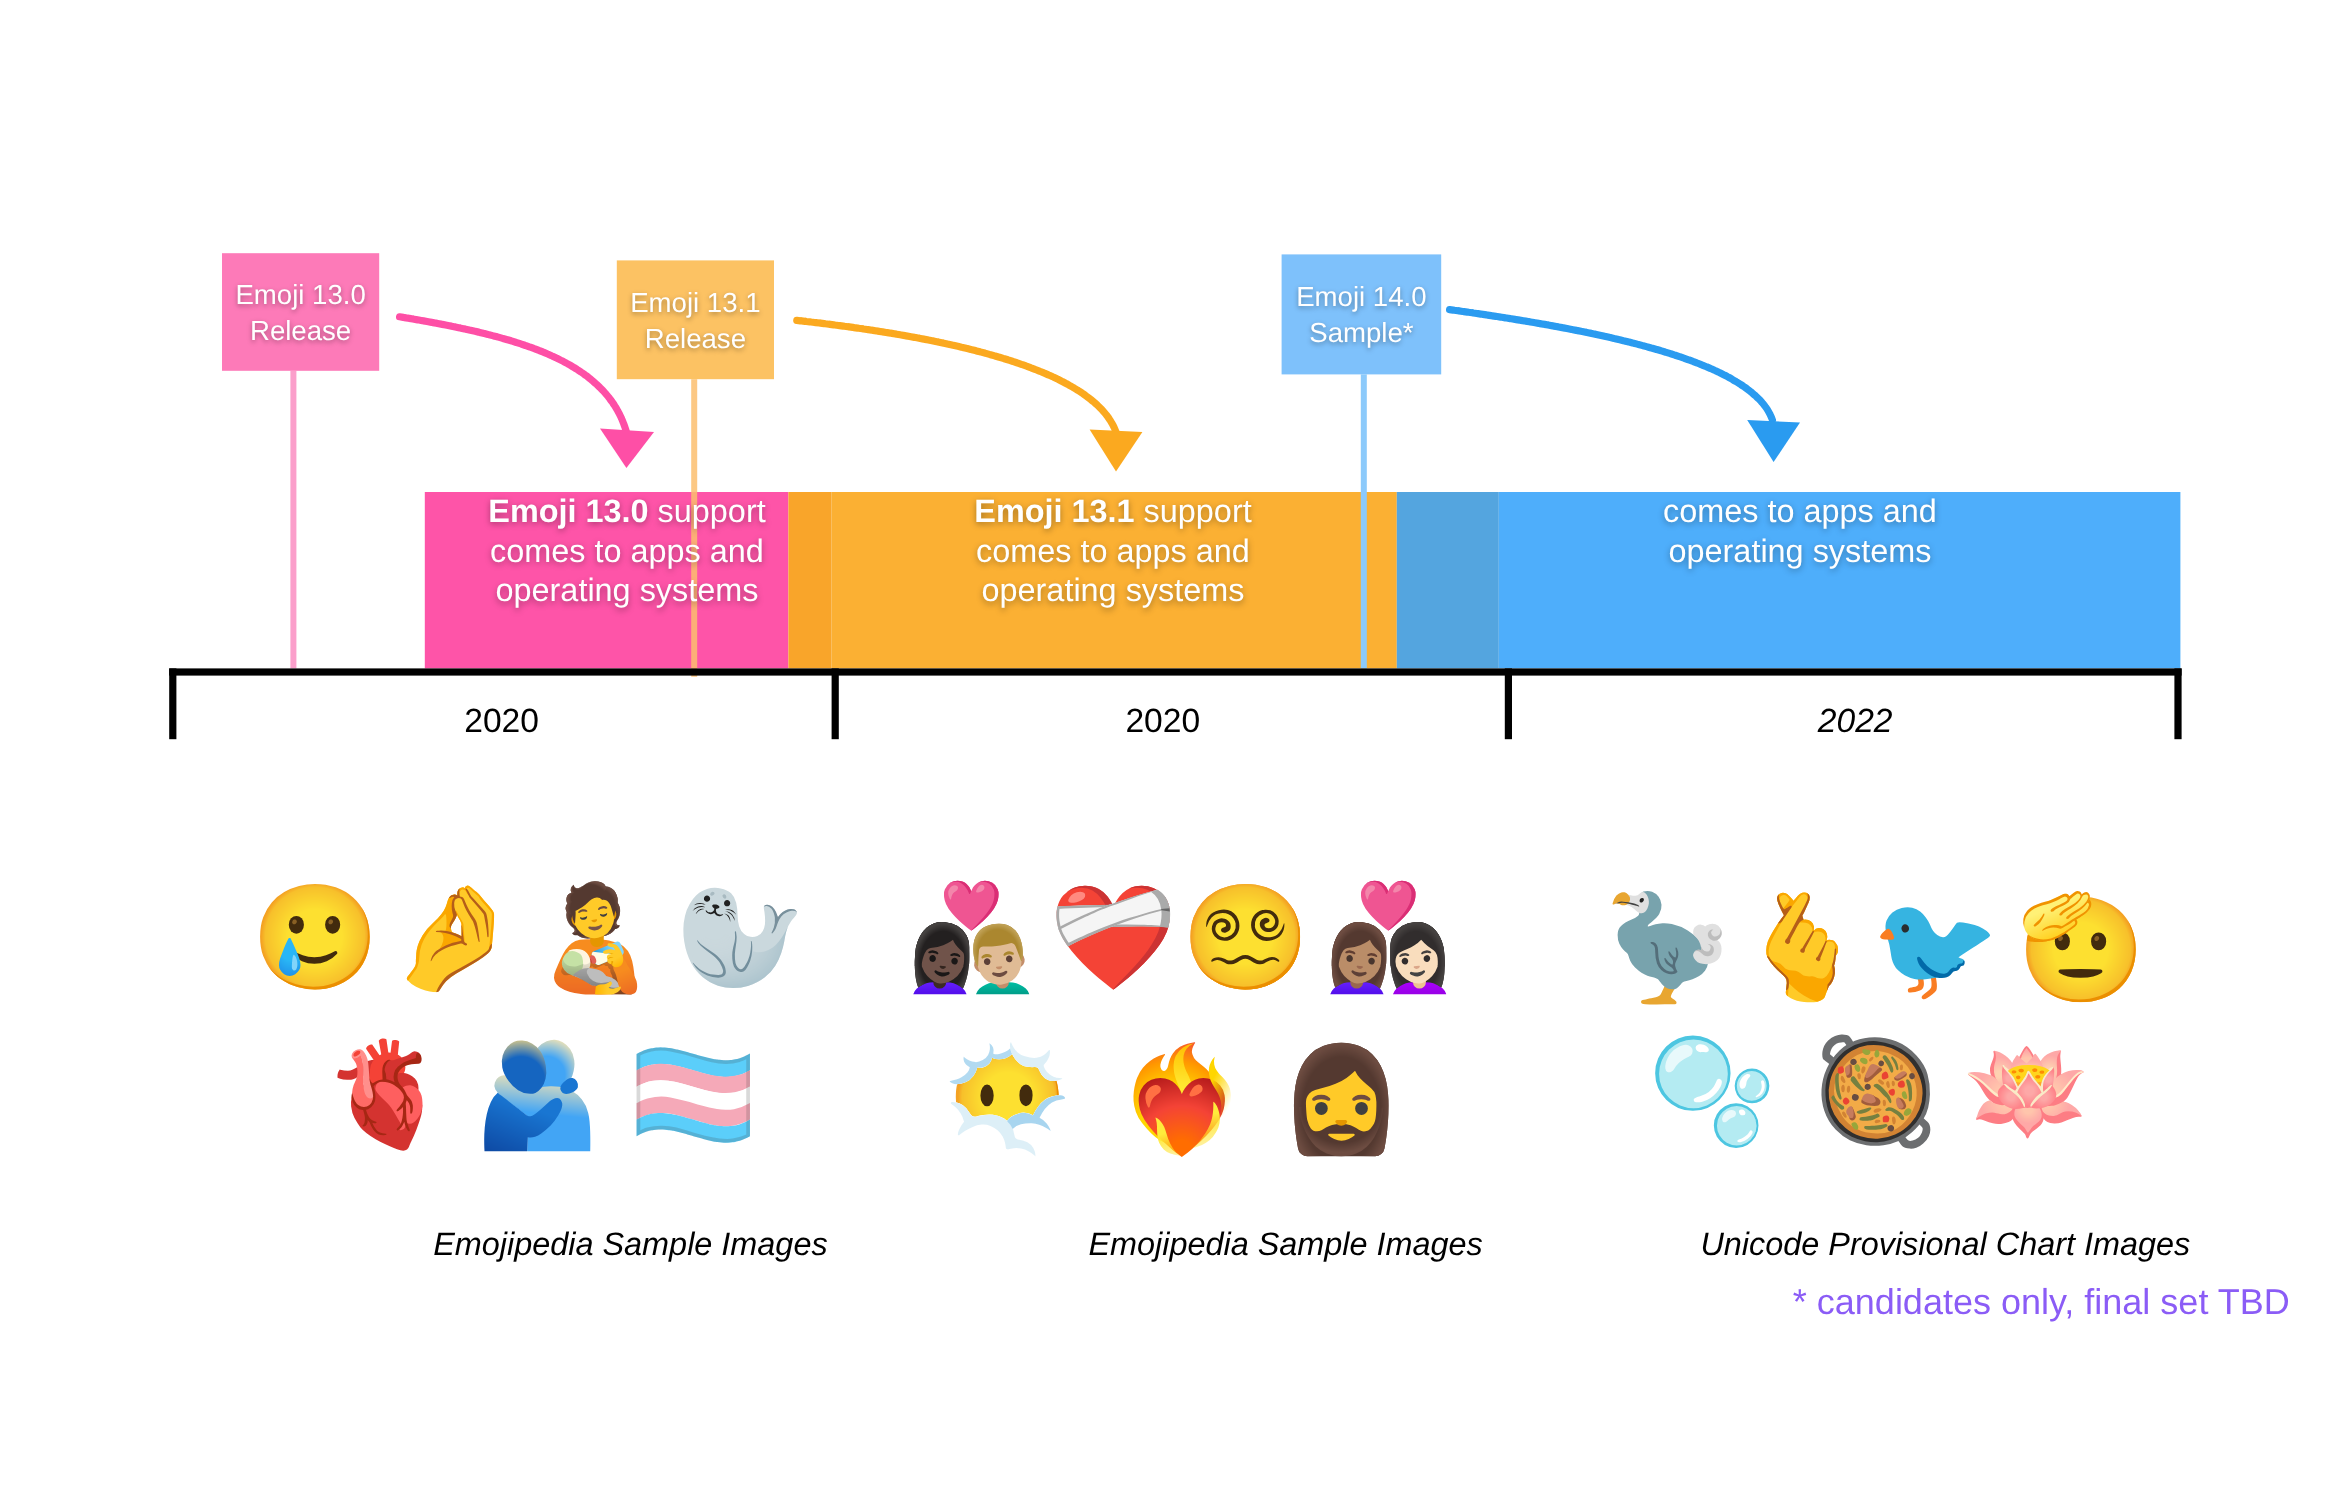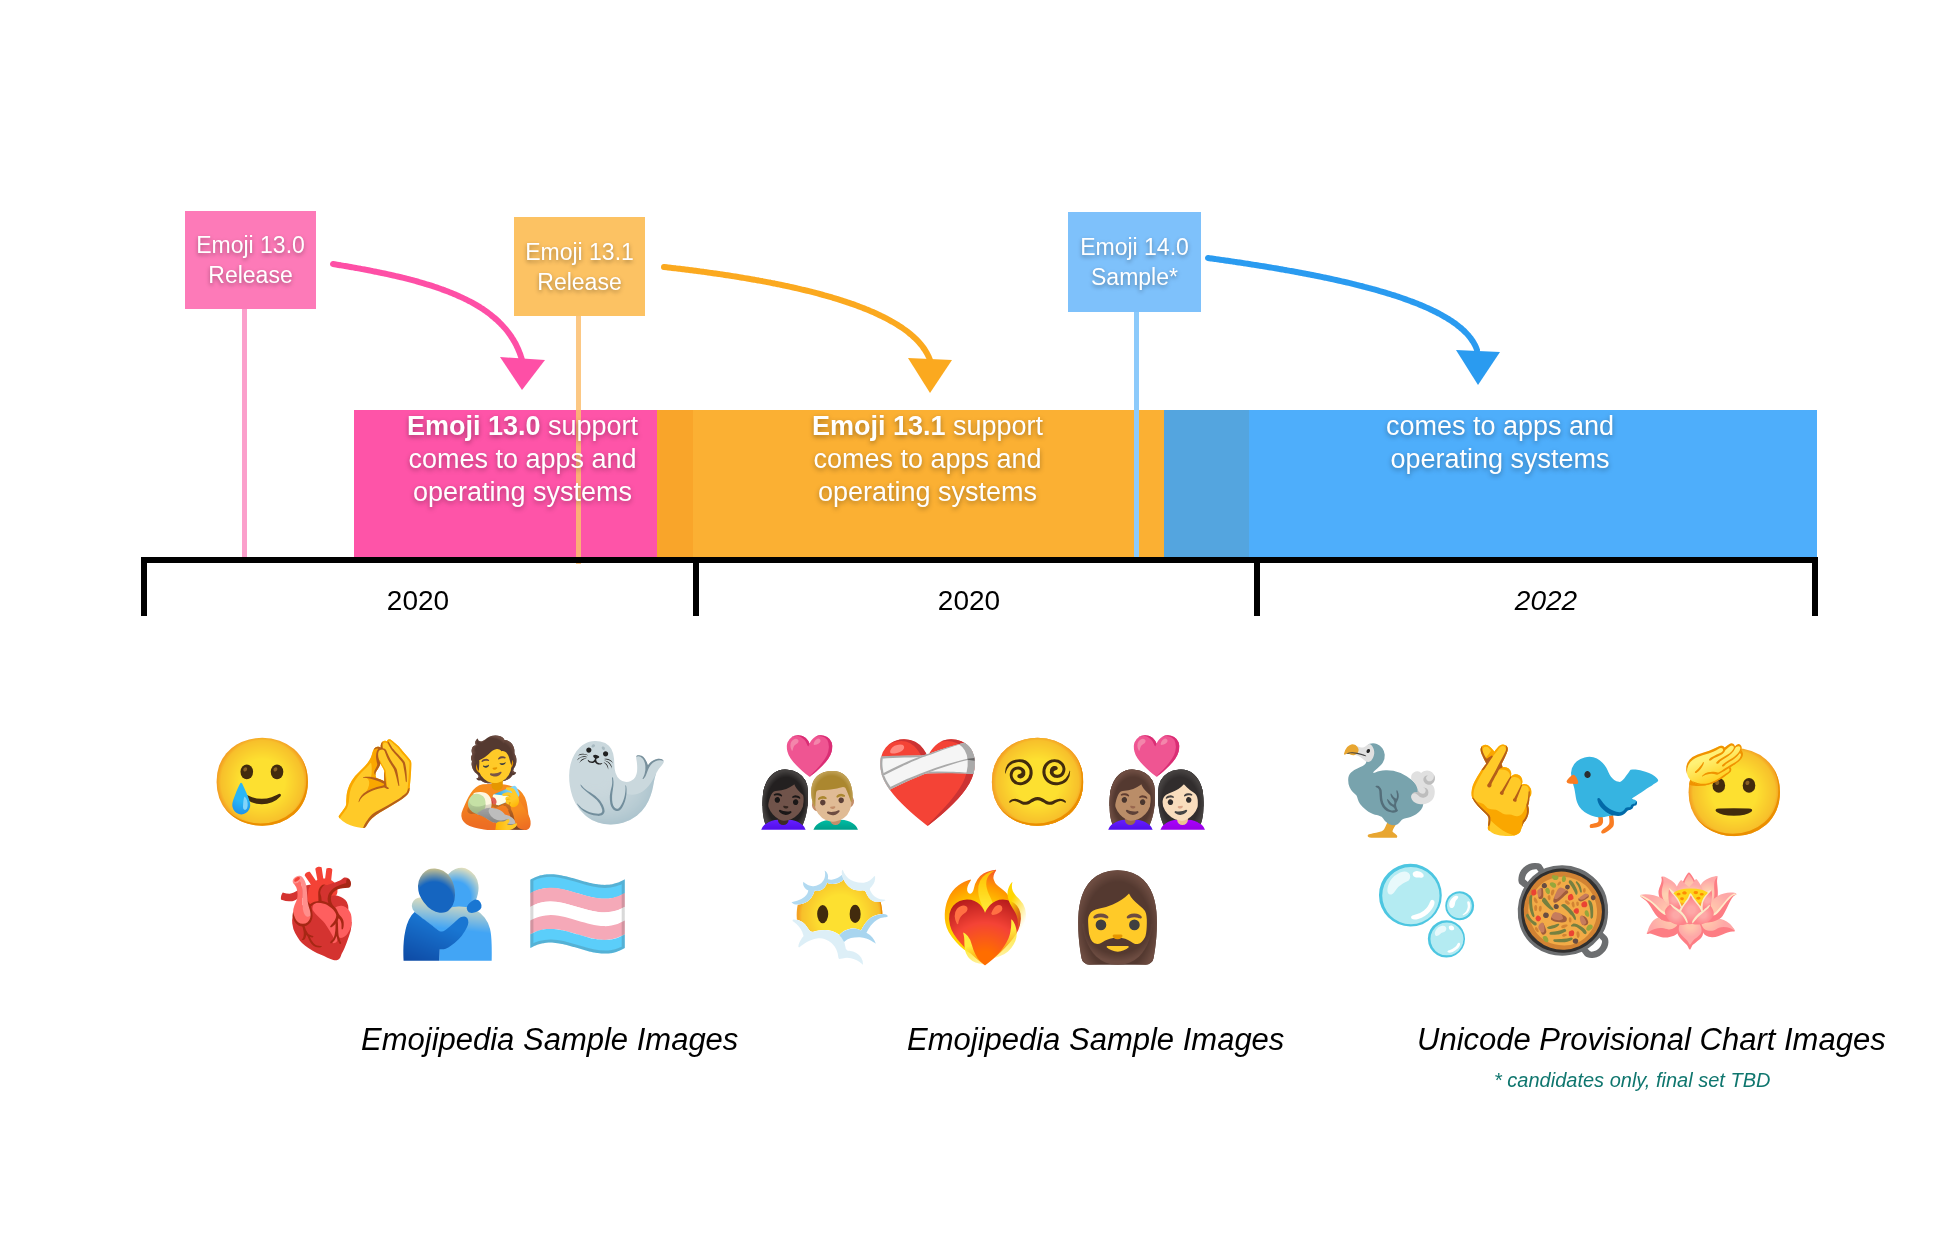--- a/index.html
+++ b/index.html
@@ -6,22 +6,22 @@
   body { width:1950px; height:1254px; position:relative; overflow:hidden; font-family:"Liberation Sans", sans-serif; }
   .release-box { position:absolute; color:#fff; font-size:23px; line-height:30px; text-align:center; display:flex; flex-direction:column; justify-content:center; text-shadow:0 2px 4px rgba(0,0,0,0.35); }
   .vline { position:absolute; width:5px; }
   .band { position:absolute; top:410px; height:147px; }
   .band-text { position:absolute; top:410px; height:147px; color:#fff; font-size:27px; line-height:33px; text-align:center; display:flex; flex-direction:column; justify-content:flex-start; text-shadow:0 2px 5px rgba(0,0,0,0.35); }
   .band-text b { font-weight:bold; }
   .axis-line { position:absolute; left:141px; top:557px; width:1677px; height:6px; background:#000; }
   .tick { position:absolute; top:557px; width:6px; height:59px; background:#000; }
   .year { position:absolute; top:585px; font-size:28px; color:#000; width:200px; text-align:center; }
   .emoji { position:absolute; font-size:86px; line-height:100px; width:120px; height:100px; text-align:center; font-family:"DejaVu Sans", sans-serif; }
-  .caption { position:absolute; font-style:italic; font-size:31px; color:#000; white-space:nowrap;text-align:center; }
-  .footnote { position:absolute; font-style:italic; font-size:20px; color:#0f766e; white-space:nowrap; }
+  .caption { position:absolute; font-style:italic; font-size:27px; color:#000; white-space:nowrap;text-align:center; }
+  .footnote { position:absolute; font-size:30px; color:#8b5cf6; white-space:nowrap; }
   svg.arrows { position:absolute; left:0; top:0; }
 </style>
 </head>
 <body>
 
 <svg class="arrows" width="1950" height="1254">
   <g>
     <path d="M333 264 C 430 280, 505 300, 522 360" stroke="#fe4fa6" stroke-width="6" fill="none" stroke-dasharray="3 1" stroke-linecap="round"></path>
     <polygon points="500,357 545,360 522,390" fill="#fe4fa6"></polygon>
   </g>

